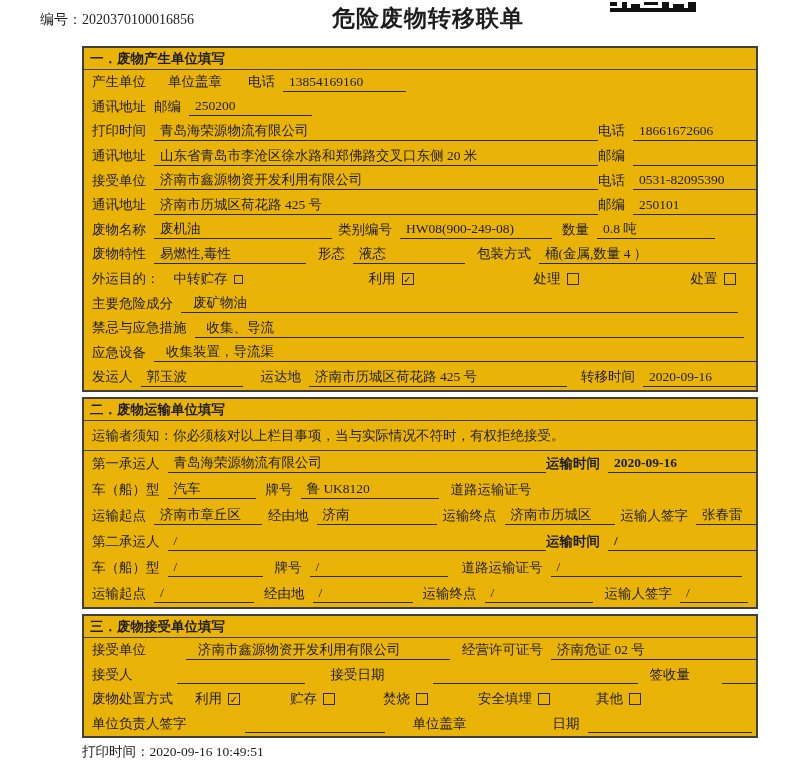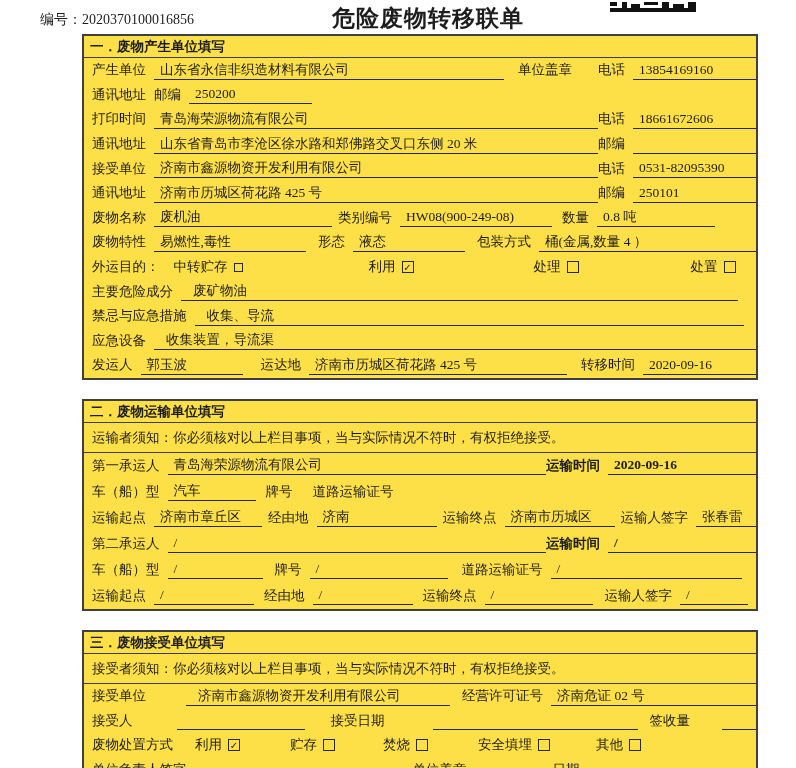--- a/index.html
+++ b/index.html
@@ -2,26 +2,26 @@
 <html><head>
 <meta charset="utf-8">
 <style>
   * { box-sizing: border-box; }
   html,body { margin:0; padding:0; }
   body {
     width:796px; height:768px; background:#ffffff; color:#1d1d1d;
     font-family:"Liberation Serif","DejaVu Serif",serif;
     font-size:13.5px; overflow:hidden;
   }
-  .doc-header { position:relative; height:34px; }
+  .doc-header { position:relative; height:46px; }
   .serial { position:absolute; left:40px; top:11px; font-size:14px; white-space:nowrap; }
   .doc-title { position:absolute; left:332px; top:3px; font-size:23px; font-weight:bold; letter-spacing:1px; white-space:nowrap; }
   .qr-frag { position:absolute; left:610px; top:0; }
   .form { margin-left:82px; width:676px; }
-  .sec { border:2px solid #3f3f3f; margin-bottom:19px; background:#fde047; }
+  .sec { border:2px solid #3f3f3f; margin-bottom:5px; background:#eab308; }
   .sec-title { font-weight:bold; line-height:20px; padding:1px 6px 0 6px; border-bottom:1.5px solid #3f3f3f; font-size:13.5px; }
   .notice { line-height:29px; height:30px; padding:0 8px; border-bottom:1.5px solid #3f3f3f; white-space:nowrap; }
   .row { display:flex; align-items:center; height:24.6px; padding-left:8px; }
   .row-lg { height:26px; }
   .lb { white-space:nowrap; margin-right:8px; flex:0 0 auto; }
   .uv { border-bottom:1px solid #2a2a2a; padding:0 6px 1px 6px; white-space:nowrap; overflow:hidden; height:19px; line-height:18px; flex:0 0 auto; }
   .fx { flex:1 1 auto; }
   .ctr { text-align:left; }
   .rg { display:flex; align-items:center; flex:0 0 158px; width:158px; }
   .rg-w { flex:0 0 210px; width:210px;font-weight:bold; }
@@ -51,21 +51,20 @@
   </div>
 </div>
 
 <div class="form">
 
   <div class="sec">
     <div class="sec-title">一．废物产生单位填写</div>
 
     <div class="row">
       <span class="lb">产生单位</span>
-      <span class="uv fx">山东省永信非织造材料有限公司</span>
       <span class="lb" style="margin:0 26px 0 14px">单位盖章</span>
       <span class="rg">
         <span class="lb">电话</span>
         <span class="uv fx">13854169160</span>
       </span>
     </div>
 
     <div class="row">
       <span class="lb">通讯地址</span>
       <span class="rg">
@@ -184,20 +183,21 @@
       <span class="rg rg-w">
         <span class="lb">运输时间</span>
         <span class="uv fx">2020-09-16</span>
       </span>
     </div>
 
     <div class="row row-lg">
       <span class="lb">车（船）型</span>
       <span class="uv" style="width:88px">汽车</span>
       <span class="lb" style="margin-left:10px">牌号</span>
+      <span class="uv" style="width:138px">鲁 UK8120</span>
       <span class="lb" style="margin-left:12px">道路运输证号</span>
     </div>
 
     <div class="row row-lg">
       <span class="lb">运输起点</span>
       <span class="uv" style="width:108px">济南市章丘区</span>
       <span class="lb" style="margin-left:6px">经由地</span>
       <span class="uv" style="width:120px">济南</span>
       <span class="lb" style="margin-left:6px">运输终点</span>
       <span class="uv" style="width:110px">济南市历城区</span>
@@ -230,21 +230,20 @@
       <span class="uv ctr" style="width:100px">/</span>
       <span class="lb" style="margin-left:10px">运输终点</span>
       <span class="uv ctr" style="width:108px">/</span>
       <span class="lb" style="margin-left:12px">运输人签字</span>
       <span class="uv fx ctr" style="margin-right:8px">/</span>
     </div>
   </div>
 
   <div class="sec">
     <div class="sec-title">三．废物接受单位填写</div>
-    <div class="notice">接受者须知：你必须核对以上栏目事项，当与实际情况不符时，有权拒绝接受。</div>
 
     <div class="row">
       <span class="lb">接受单位</span>
       <span class="uv fx" style="margin-left:32px;padding-left:12px">济南市鑫源物资开发利用有限公司</span>
       <span class="lb" style="margin-left:12px">经营许可证号</span>
       <span class="uv" style="width:205px">济南危证 02 号</span>
     </div>
 
     <div class="row">
       <span class="lb">接受人</span>

